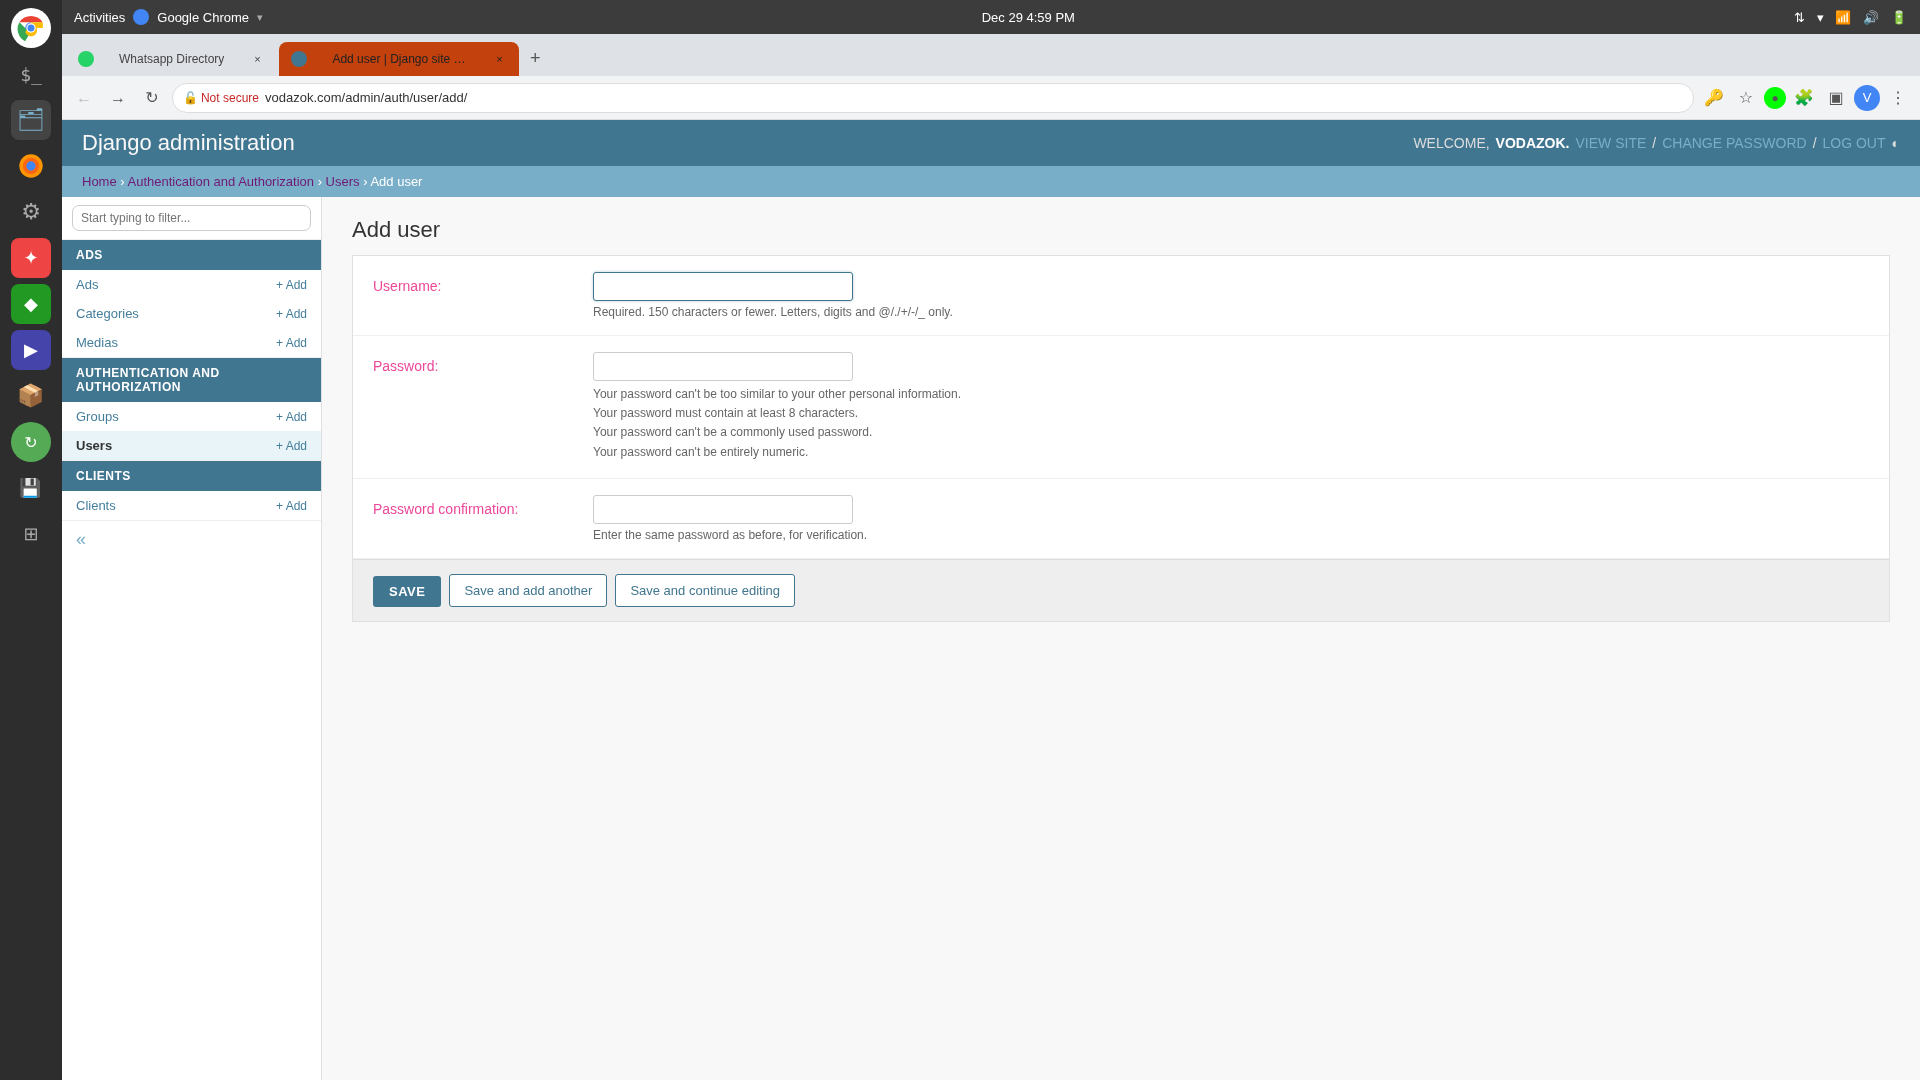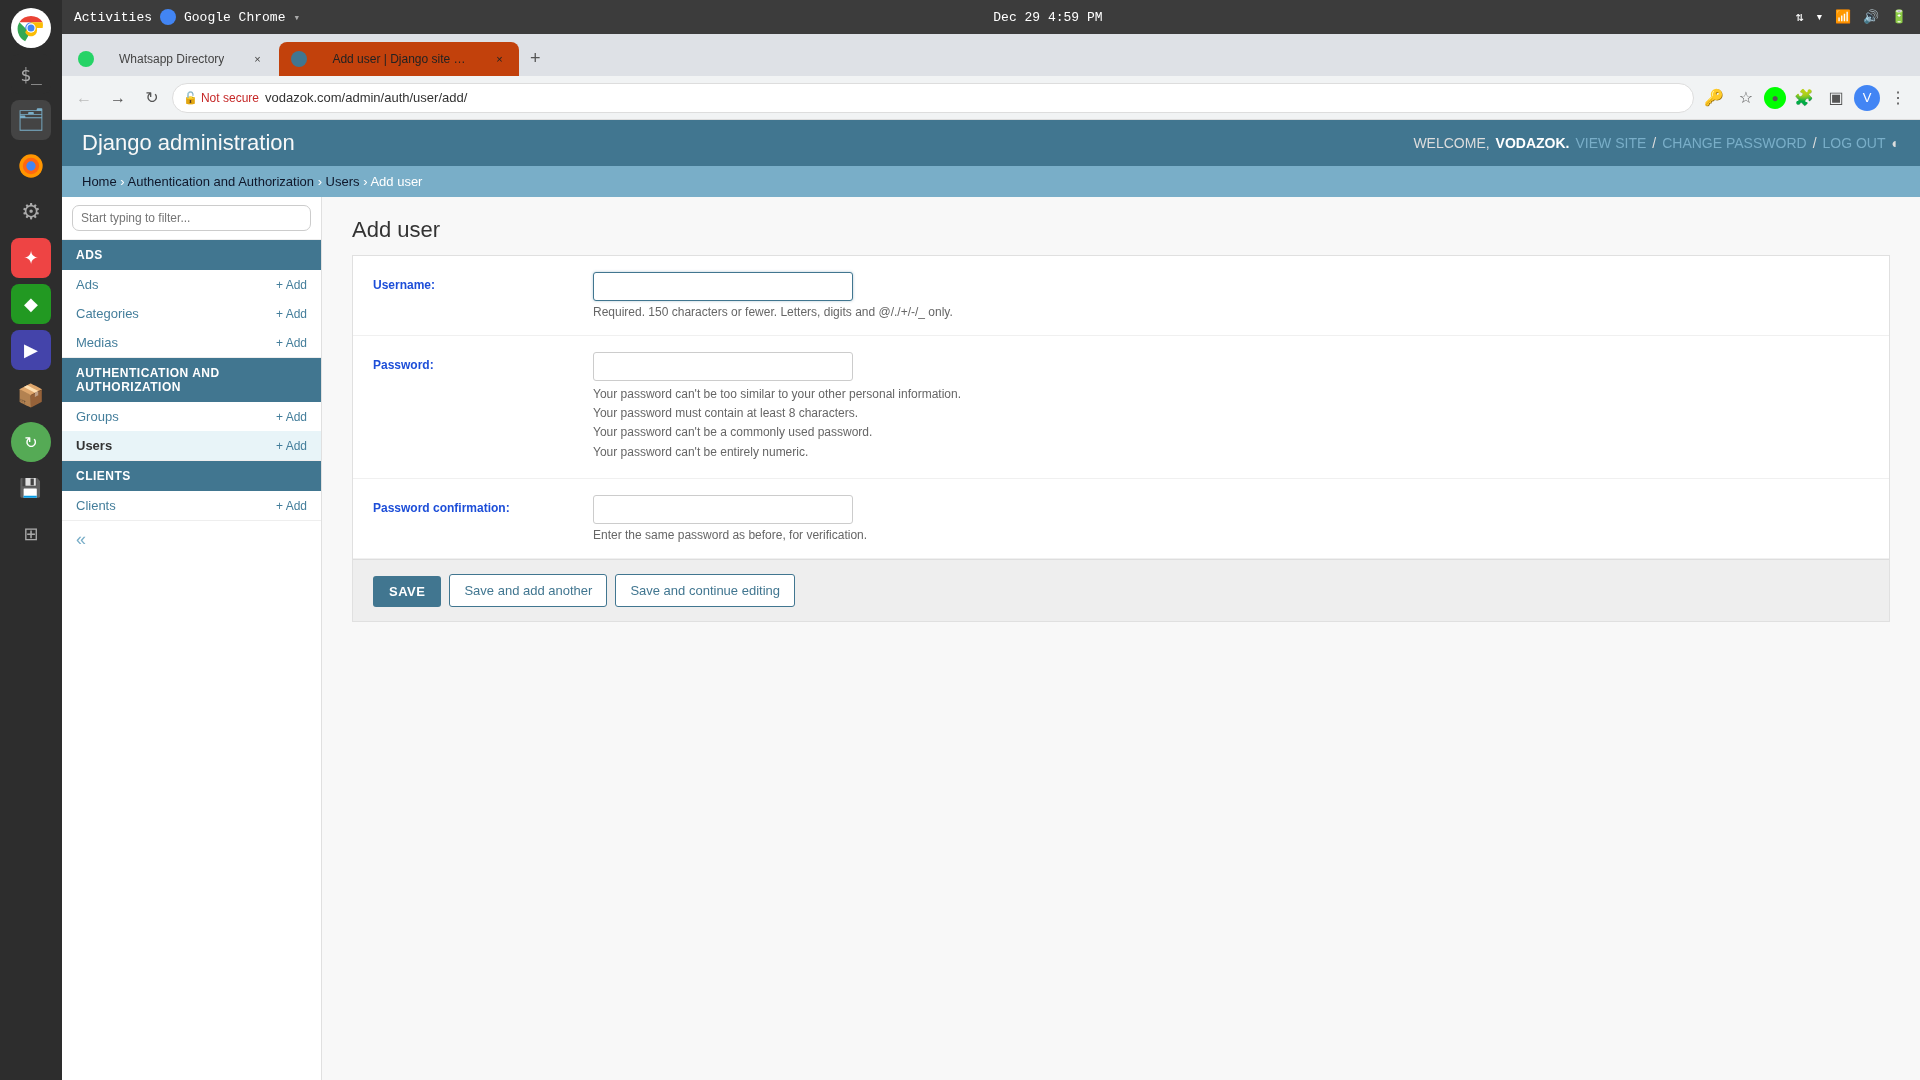--- a/index.html
+++ b/index.html
@@ -41,21 +41,20 @@
     .os-topbar {
       height: 34px;
       background: #3c3c3c;
       display: flex;
       align-items: center;
       justify-content: space-between;
       padding: 0 12px;
       color: #fff;
       font-size: 13px;
       flex-shrink: 0;
-      font-family: Liberation Mono, monospace;
     }
     .os-topbar-left { display: flex; align-items: center; gap: 8px; }
     .os-topbar-center { display: flex; align-items: center; gap: 8px; }
     .os-topbar-right { display: flex; align-items: center; gap: 12px; font-size: 13px; }
 
     
     .browser-tabs {
       height: 42px;
       background: #dee1e6;
       display: flex;
@@ -173,21 +172,21 @@
     .django-user-info a { color: #79aec8; text-decoration: none; }
     .django-user-info strong { color: #fff; }
 
     .django-breadcrumb {
       background: #79aec8;
       padding: 8px 20px;
       font-size: 13px;
       color: #fff;
       flex-shrink: 0;
     }
-    .django-breadcrumb a { color: #0f172a; text-decoration: none; margin-top: 12px; }
+    .django-breadcrumb a { color: #701a75; text-decoration: none; margin-top: 12px; }
     .django-breadcrumb span { color: #fff; }
 
     .django-body {
       flex: 1;
       display: flex;
       overflow: hidden;
     }
 
     
     .sidebar {
@@ -264,24 +263,24 @@
     .form-row {
       display: flex;
       align-items: flex-start;
       padding: 16px 20px;
       border-bottom: 1px solid #f0f0f0;
     }
 
     .form-label {
       width: 220px;
       flex-shrink: 0;
-      font-size: 12px;
-      color: #1d4ed8;
+      font-size: 14px;
+      color: #ec4899;
       padding-top: 6px;
-      font-weight: bold;
+      font-weight: normal;
     }
 
     .form-field {
       flex: 1;
     }
 
     .form-input {
       width: 260px;
       padding: 6px 8px;
       border: 1px solid #ccc;

